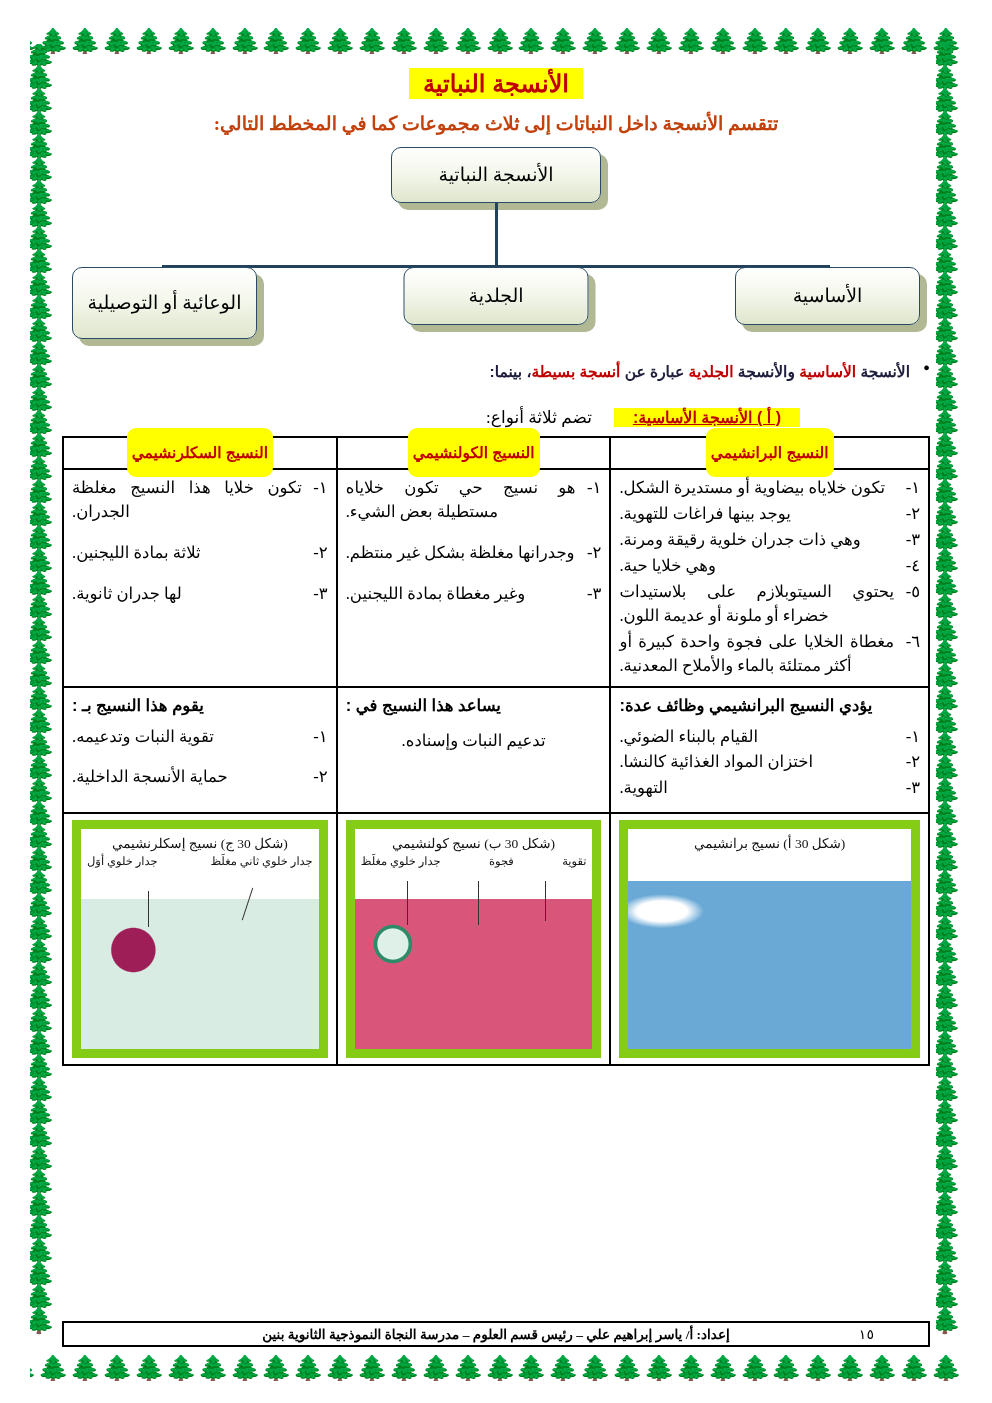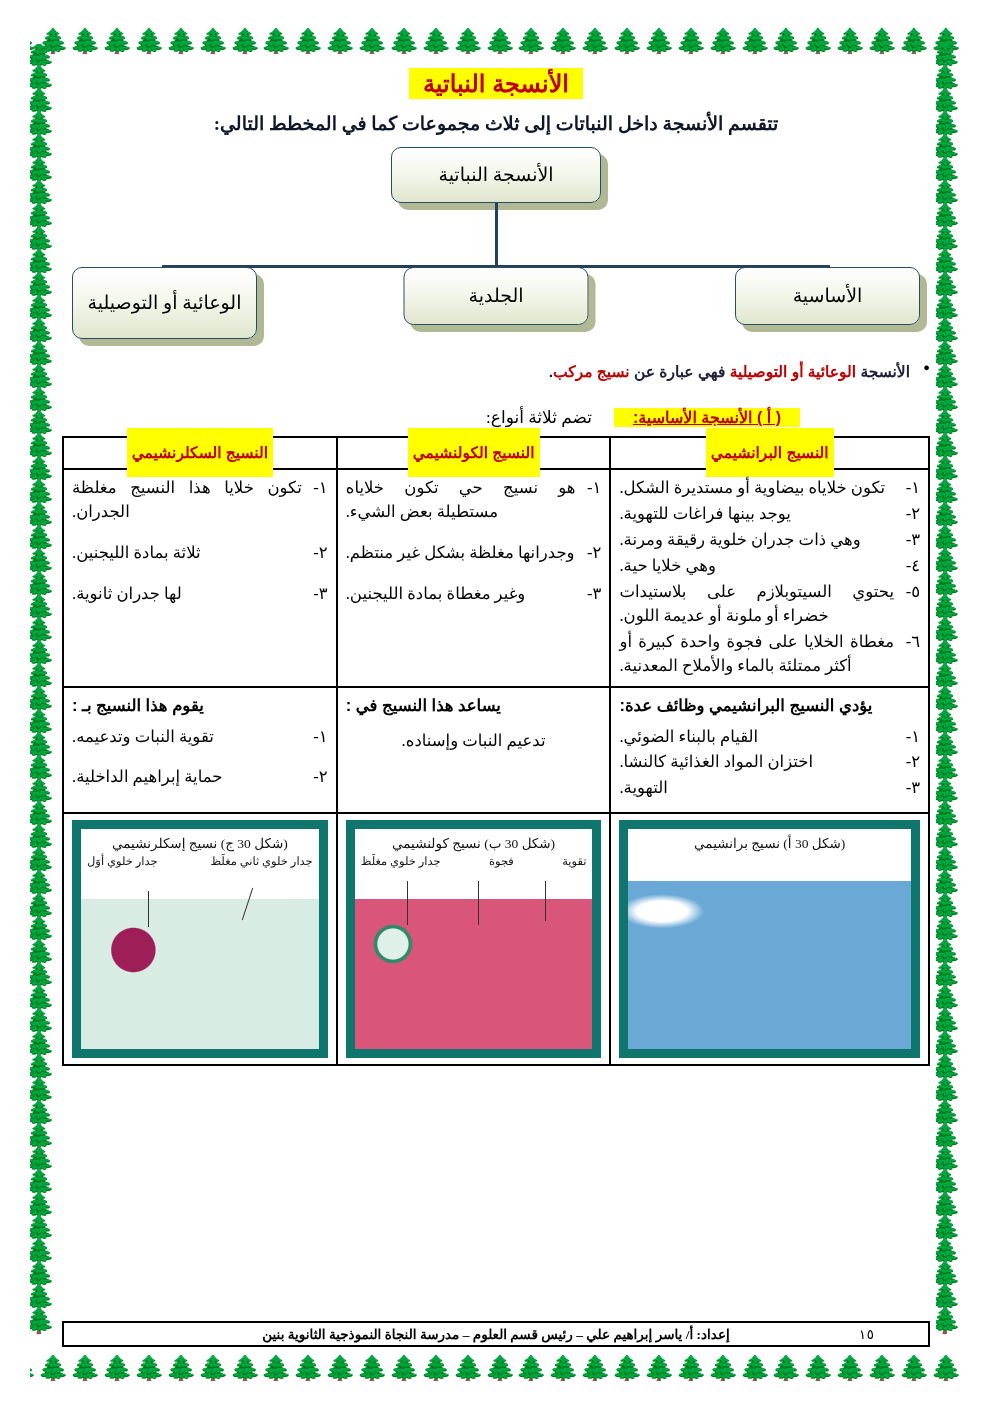--- a/index.html
+++ b/index.html
@@ -72,21 +72,21 @@
     font-weight: bold;
     font-size: 24px;
     padding: 2px 14px;
     font-family: "Liberation Sans", sans-serif;
   }
 
   .intro-line {
     text-align: center;
     font-size: 19px;
     font-weight: bold;
-    color: #0f172a;
+    color: #c2410c;
     margin: 8px 0 12px 0;
   }
 
   
   .chart {
     position: relative;
     height: 205px;
     margin-top: 4px;
   }
   .node {
@@ -203,20 +203,21 @@
   td.col-c { width: 31.5%; }
 
   .th-cell { text-align: center; padding: 7px 4px; }
   .th-cell span {
     background: #ffff00;
     color: #c00000;
     font-weight: bold;
     font-size: 15.5px;
     font-family: "Liberation Sans", sans-serif;
     padding: 16px 5px;
+    border-radius: 9px;
   }
 
   ol.numlist {
     margin: 0;
     padding: 0;
     list-style: none;
     font-size: 16.5px;
     line-height: 1.45;
   }
   ol.numlist li {
@@ -247,21 +248,21 @@
   .lead.rt { text-align: left; }
   .plain-line {
     font-size: 16.5px;
     text-align: center;
     margin-top: 16px;
   }
 
   
   td.figcell { padding: 10px 12px; }
   .figure {
-    border: 9px solid #0f766e;
+    border: 9px solid #84cc16;
     background: #ffffff;
     position: relative;
     box-sizing: border-box;
     height: 238px;
     overflow: hidden;
   }
   .fig-cap {
     text-align: center;
     font-size: 13.5px;
     color: #111;
@@ -496,23 +497,25 @@
       <span>الجلدية</span>
     </div>
     <div class="node leaf c3">
       <span>الوعائية أو التوصيلية</span>
     </div>
   </div>
 
   <ul class="bullets">
     <li>
       <span>الأنسجة</span>
-      <span class="hl-red">الوعائية أو التوصيلية</span>
-      <span>فهي عبارة عن</span>
-      <span class="hl-red">نسيج مركب</span><span>.</span>
+      <span class="hl-red">الأساسية</span>
+      <span>والأنسجة</span>
+      <span class="hl-red">الجلدية</span>
+      <span>عبارة عن</span>
+      <span class="hl-red">أنسجة بسيطة</span><span>، بينما:</span>
     </li>
   </ul>
 
   <div class="section-head">
     <span class="tag">( أ ) الأنسجة الأساسية:</span>
     <span class="rest">تضم ثلاثة أنواع:</span>
   </div>
 
   <table class="tissue">
     <tbody>
@@ -565,21 +568,21 @@
         </ol>
       </td>
       <td class="col-b">
         <div class="lead">يساعد هذا النسيج في :</div>
         <div class="plain-line">تدعيم النبات وإسناده.</div>
       </td>
       <td class="col-c">
         <div class="lead">يقوم هذا النسيج بـ :</div>
         <ol class="numlist spaced">
           <li><span class="num">١-</span><span>تقوية النبات وتدعيمه.</span></li>
-          <li><span class="num">٢-</span><span>حماية إبراهيم الداخلية.</span></li>
+          <li><span class="num">٢-</span><span>حماية الأنسجة الداخلية.</span></li>
         </ol>
       </td>
     </tr>
 
     <tr>
       <td class="col-a figcell">
         <div class="figure">
           <div class="fig-cap">(شكل 30 أ) نسيج برانشيمي</div>
           <div class="micro parenchyma"></div>
         </div>

